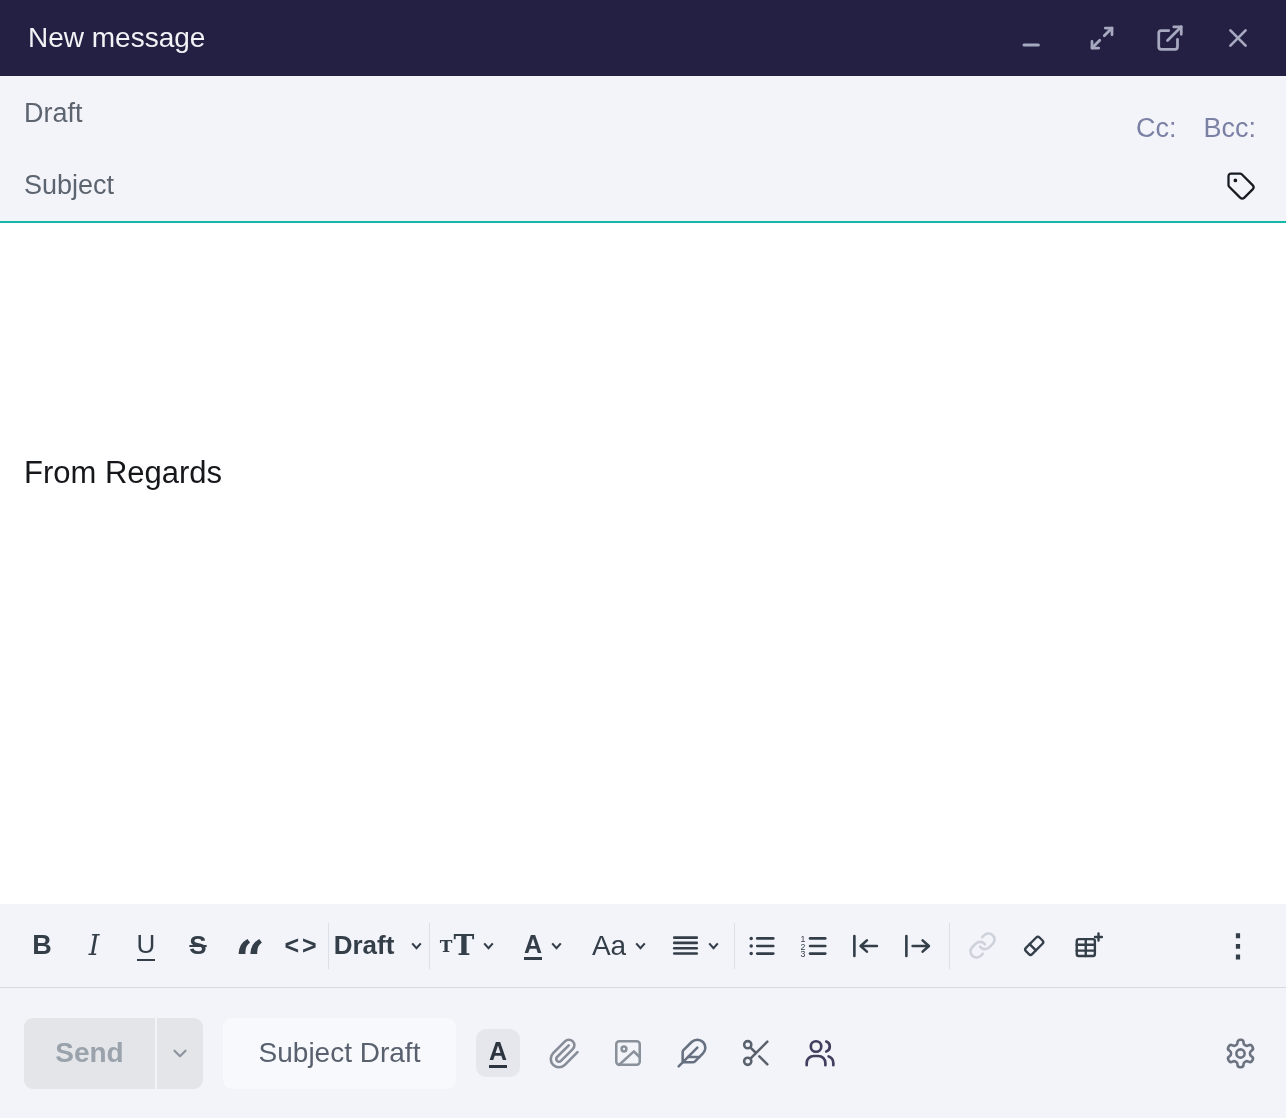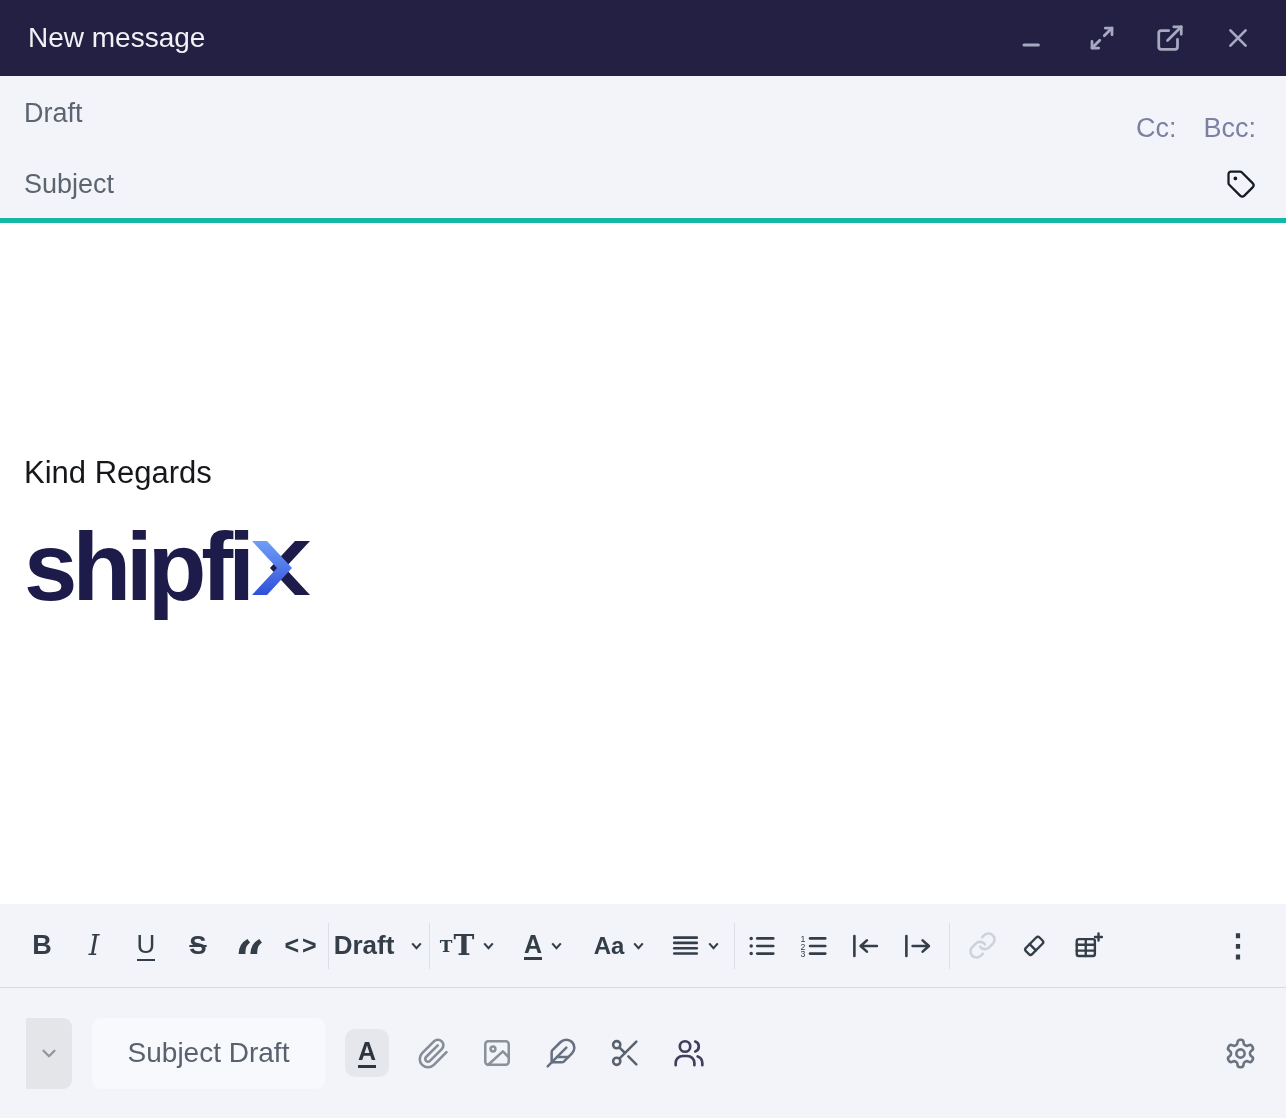--- a/index.html
+++ b/index.html
@@ -13,21 +13,21 @@
 
   
   .titlebar { flex:0 0 76px; background:#232043; display:flex; align-items:center; padding:0 30px 0 28px; }
   .titlebar .title { color:#f1f2f6; font-size:28px; font-weight:400; }
   .win-controls { margin-left:auto; display:flex; align-items:center; gap:32px; }
   .win-btn { width:36px; height:36px; background:none; border:none; padding:0; color:#a6a9bf; display:flex; align-items:center; justify-content:center; cursor:pointer; }
 
   
   .fields { background:#f3f4f9; }
   .frow { display:flex; align-items:center; padding:0 30px 0 24px; height:74px; font-size:27px; }
-  .frow.subject-row { height:73px; border-bottom:5px solid #14b8a6; }
+  .frow.subject-row { height:73px; border-bottom:2px solid #14b8a6; }
   .flabel { width:172px; flex:0 0 172px; color:#5c6470; }
   .fvalue { color:#39414d; }
   .ghost-input { flex:1 1 auto; min-width:0; border:none; background:transparent; outline:none; font:inherit; color:#39414d; padding:0; }
   .ccbcc { margin-left:auto; display:flex; gap:27px; }
   .ccbcc button { background:none; border:none; padding:0; font:inherit; color:#7b81a4; cursor:pointer;margin-top:31px; }
   .tag-btn { background:none; border:none; padding:0; margin-left:14px; color:#161b22; display:flex; align-items:center; cursor:pointer; }
 
   
   .compose-body { flex:1 1 auto; background:#fff; overflow:hidden; cursor:text; }
   .closing { margin:232px 0 0 24px; font-size:31px; color:#15171b; }
@@ -47,21 +47,21 @@
   .g-bold   { font-size:27px; font-weight:600; }
   .g-italic { font-family:"DejaVu Serif", serif; font-style:italic; font-size:27px; }
   .g-under  { font-size:26px; line-height:1; border-bottom:2.5px solid currentColor; padding-bottom:2px; }
   .g-strike { font-size:26px; font-weight:600; text-decoration:line-through; }
   .g-quote  { font-family:"DejaVu Serif", serif; font-weight:700; font-size:52px; line-height:0; position:relative; top:14px; }
   .g-code   { font-size:25px; font-weight:600; letter-spacing:3px; }
   .g-font   { font-size:26px; font-weight:600; margin-right:8px; }
   .g-tsmall { font-family:"DejaVu Serif", serif; font-weight:600; font-size:17px; }
   .g-tbig   { font-family:"DejaVu Serif", serif; font-weight:600; font-size:28px; margin-left:1px; }
   .g-color  { font-size:25px; font-weight:600; line-height:1.05; border-bottom:3px solid currentColor; }
-  .g-case   { font-size:24px; font-weight:700;text-align:center; }
+  .g-case   { font-size:28px; font-weight:400;text-align:center; }
   .g-more   { font-size:31px; font-weight:700; line-height:1; }
   .chev { margin-left:7px; flex:0 0 auto; }
 
   
   .footer { flex:0 0 130px; background:#f3f4f9; display:flex; align-items:center; padding:0 24px; }
   .send-btn { width:131px; height:71px; flex:0 0 auto; background:#e3e5e9; color:#9aa2ac; font-family:inherit; font-size:28px; font-weight:600; border:none; border-radius:9px 0 0 9px; cursor:default; }
   .send-caret { width:46px; height:71px; flex:0 0 auto; margin-left:2px; background:#e3e5e9; color:#8d95a0; border:none; border-radius:0 9px 9px 0; display:flex; align-items:center; justify-content:center; cursor:pointer; }
   .discard-btn { margin-left:20px; width:233px; height:71px; flex:0 0 auto; background:#f8f9fc; color:#59616e; font-family:inherit; font-size:28px; border:none; border-radius:9px; cursor:pointer; }
   .fmt-toggle { margin-left:20px; width:44px; height:48px; flex:0 0 auto; border:none; border-radius:10px; background:#e6e7ed; color:#2c3540; display:flex; align-items:center; justify-content:center; cursor:pointer; }
   .fmt-toggle span { font-size:25px; font-weight:600; line-height:1.1; border-bottom:3px solid currentColor; }
@@ -135,36 +135,21 @@
           <svg width="30" height="30" viewBox="0 0 24 24" fill="none" stroke="currentColor" stroke-width="1.8" stroke-linecap="round" stroke-linejoin="round">
               <path d="M12.586 2.586A2 2 0 0 0 11.172 2H4a2 2 0 0 0-2 2v7.172a2 2 0 0 0 .586 1.414l8.704 8.704a2.426 2.426 0 0 0 3.42 0l6.58-6.58a2.426 2.426 0 0 0 0-3.42z"></path>
               <circle cx="7.5" cy="7.5" r="0.6" fill="currentColor"></circle>
             </svg>
         </span>
       </button>
     </div>
   </div>
 
   <div class="compose-body">
-    <p class="closing">Kind Regards</p>
-    <div class="logo">
-      <span class="logo-text">shipfi</span>
-      <span class="logo-x" style="display:flex">
-        <svg width="58" height="54" viewBox="0 0 58 54">
-          <defs>
-            <linearGradient id="xblue" x1="0" y1="0" x2="0" y2="1">
-              <stop offset="0" stop-color="#6f9ef9"></stop>
-              <stop offset="1" stop-color="#3050d8"></stop>
-            </linearGradient>
-          </defs>
-          <polygon points="58,0 43,0 18,27 43,54 58,54 33,27" fill="#1d1b4a"></polygon>
-          <polygon points="0,0 15,0 40,27 15,54 0,54 25,27" fill="url(#xblue)"></polygon>
-        </svg>
-      </span>
-    </div>
+    <p class="closing">From Regards</p>
   </div>
 
   <div class="toolbar">
     <button class="tbtn">
         <span class="g-bold">B</span>
       </button>
     <button class="tbtn">
         <span class="g-italic">I</span>
       </button>
     <button class="tbtn">
@@ -311,20 +296,21 @@
           </svg>
         </span>
     </button>
 
     <button class="tbtn w40" style="margin-left:auto">
       <span class="g-more">⋮</span>
     </button>
   </div>
 
   <div class="footer">
+    <button class="send-btn">Send</button>
     <button class="send-caret">
       <span style="display:flex">
           <svg width="22" height="22" viewBox="0 0 24 24" fill="none" stroke="currentColor" stroke-width="2.4" stroke-linecap="round" stroke-linejoin="round">
             <polyline points="6,9.5 12,15.5 18,9.5"></polyline>
           </svg>
         </span>
     </button>
     <button class="discard-btn">Subject Draft</button>
 
     <button class="fmt-toggle">

